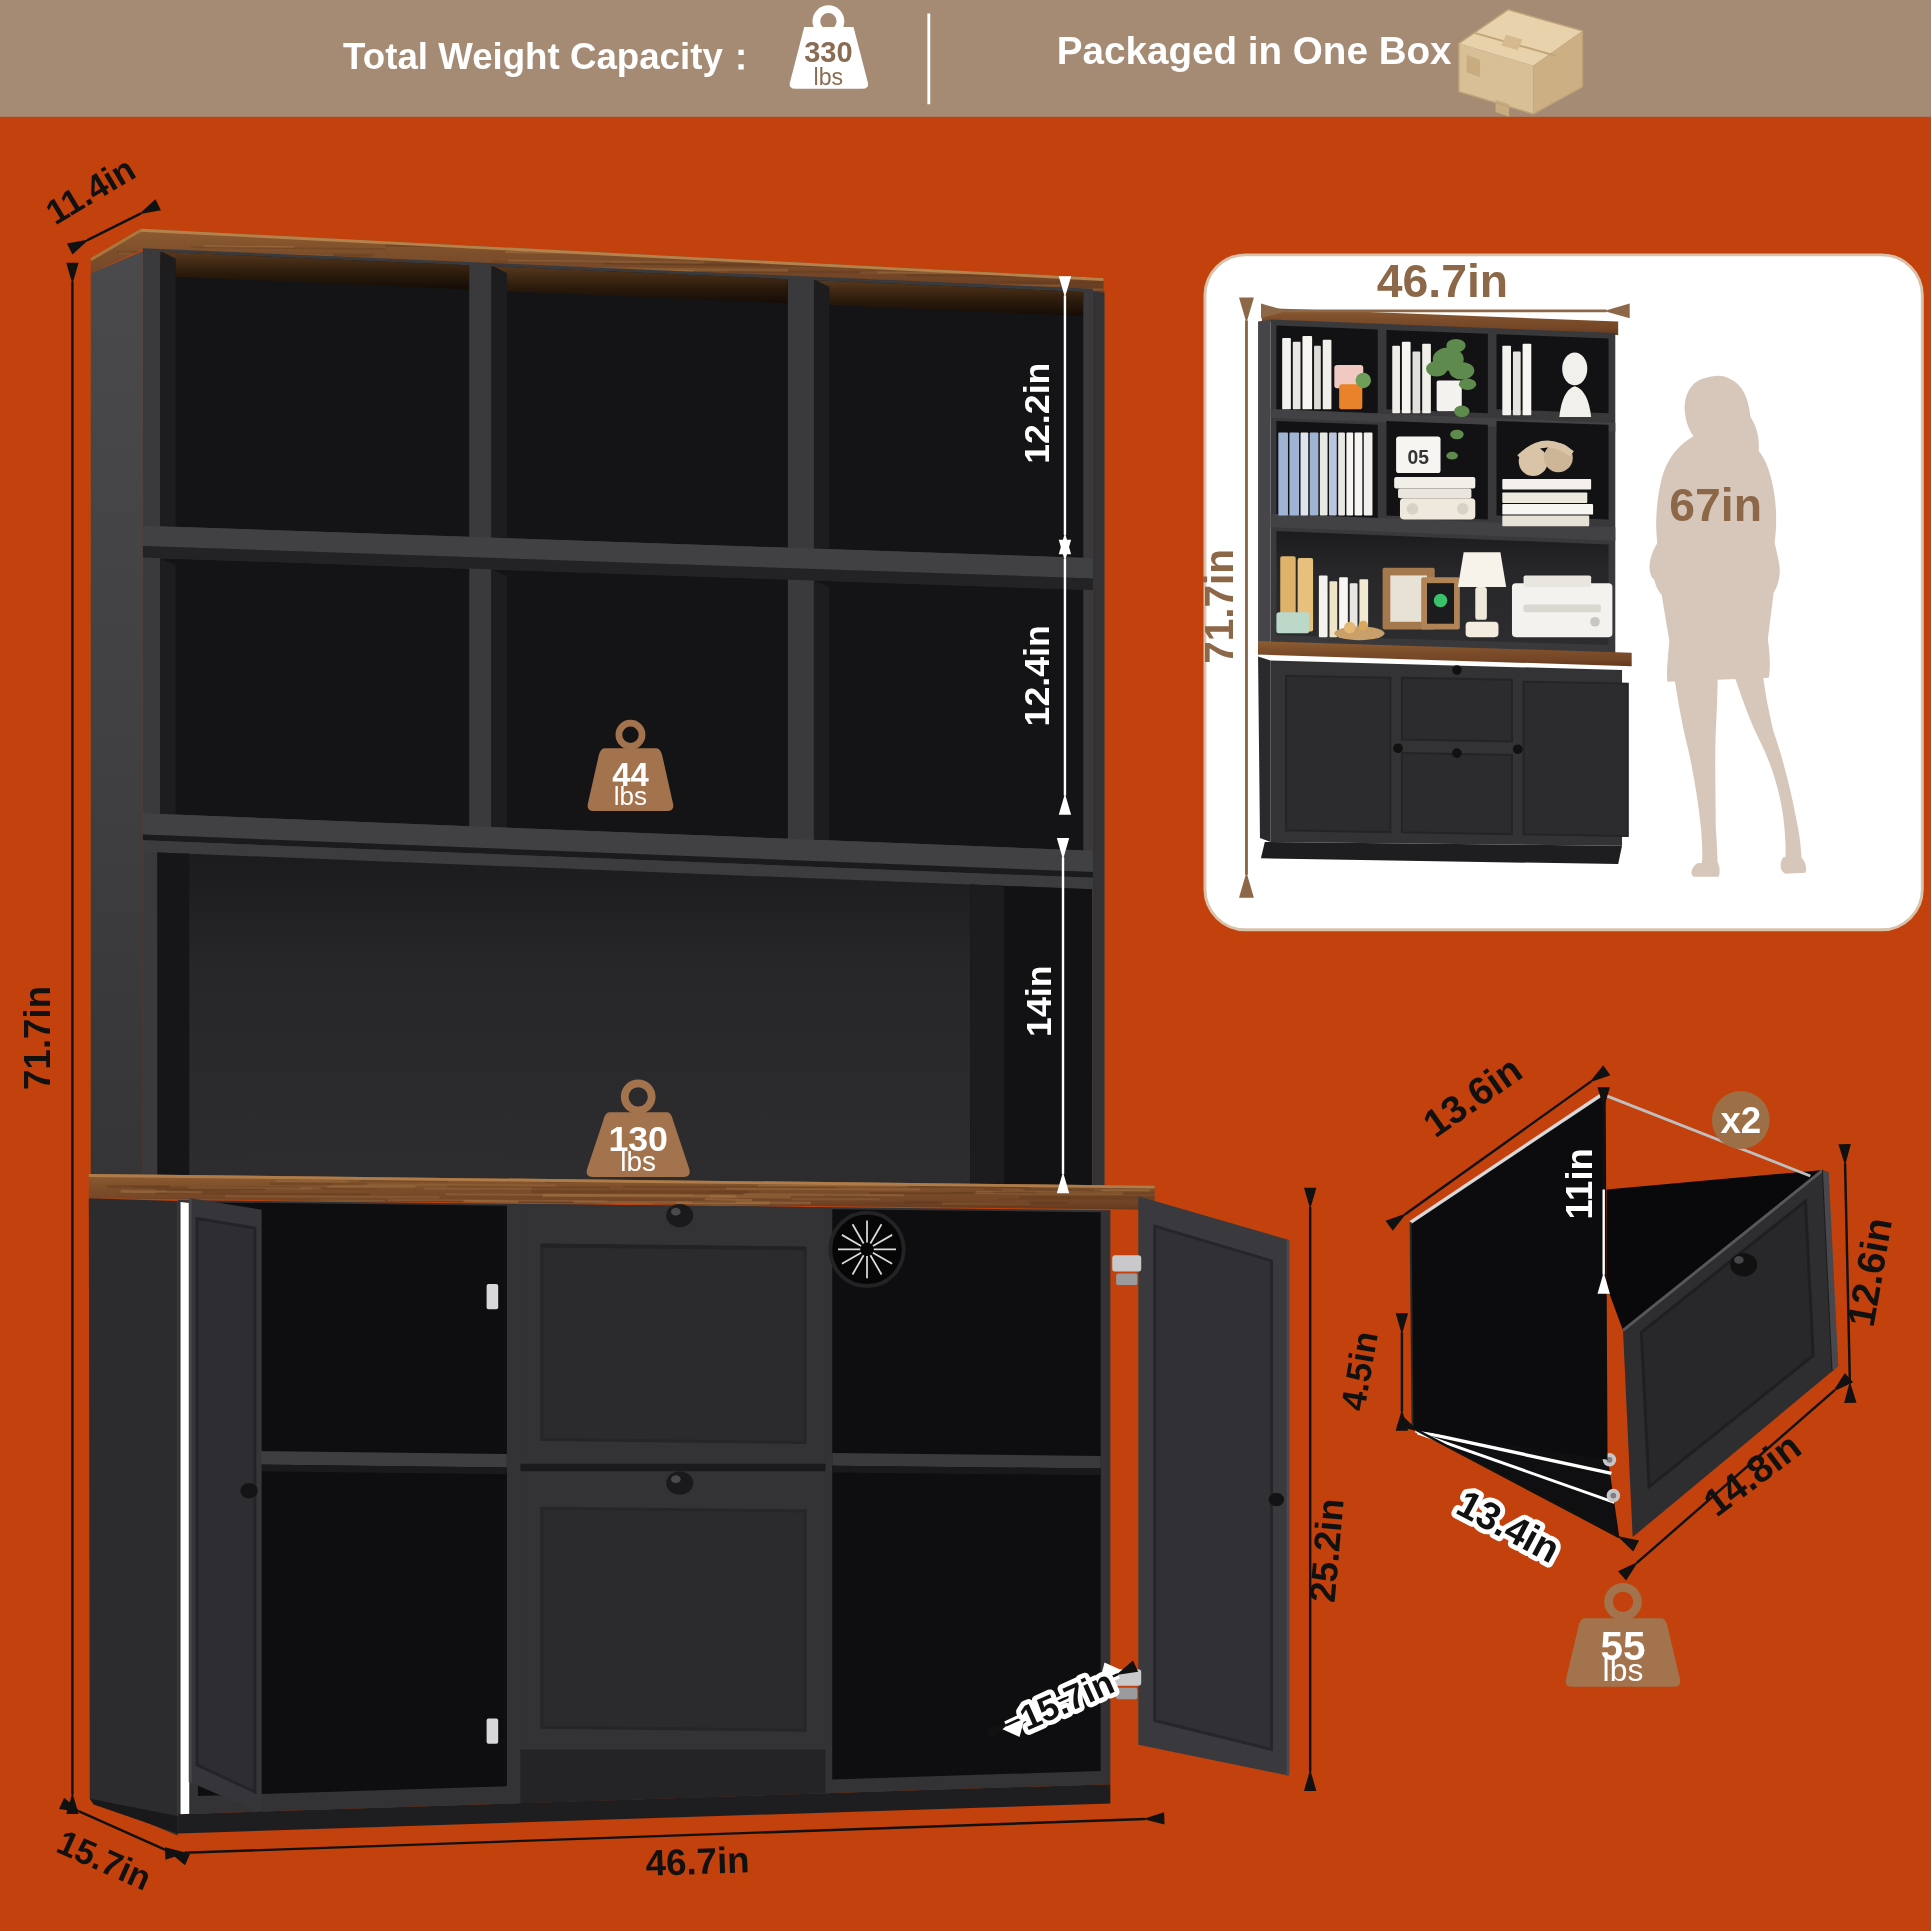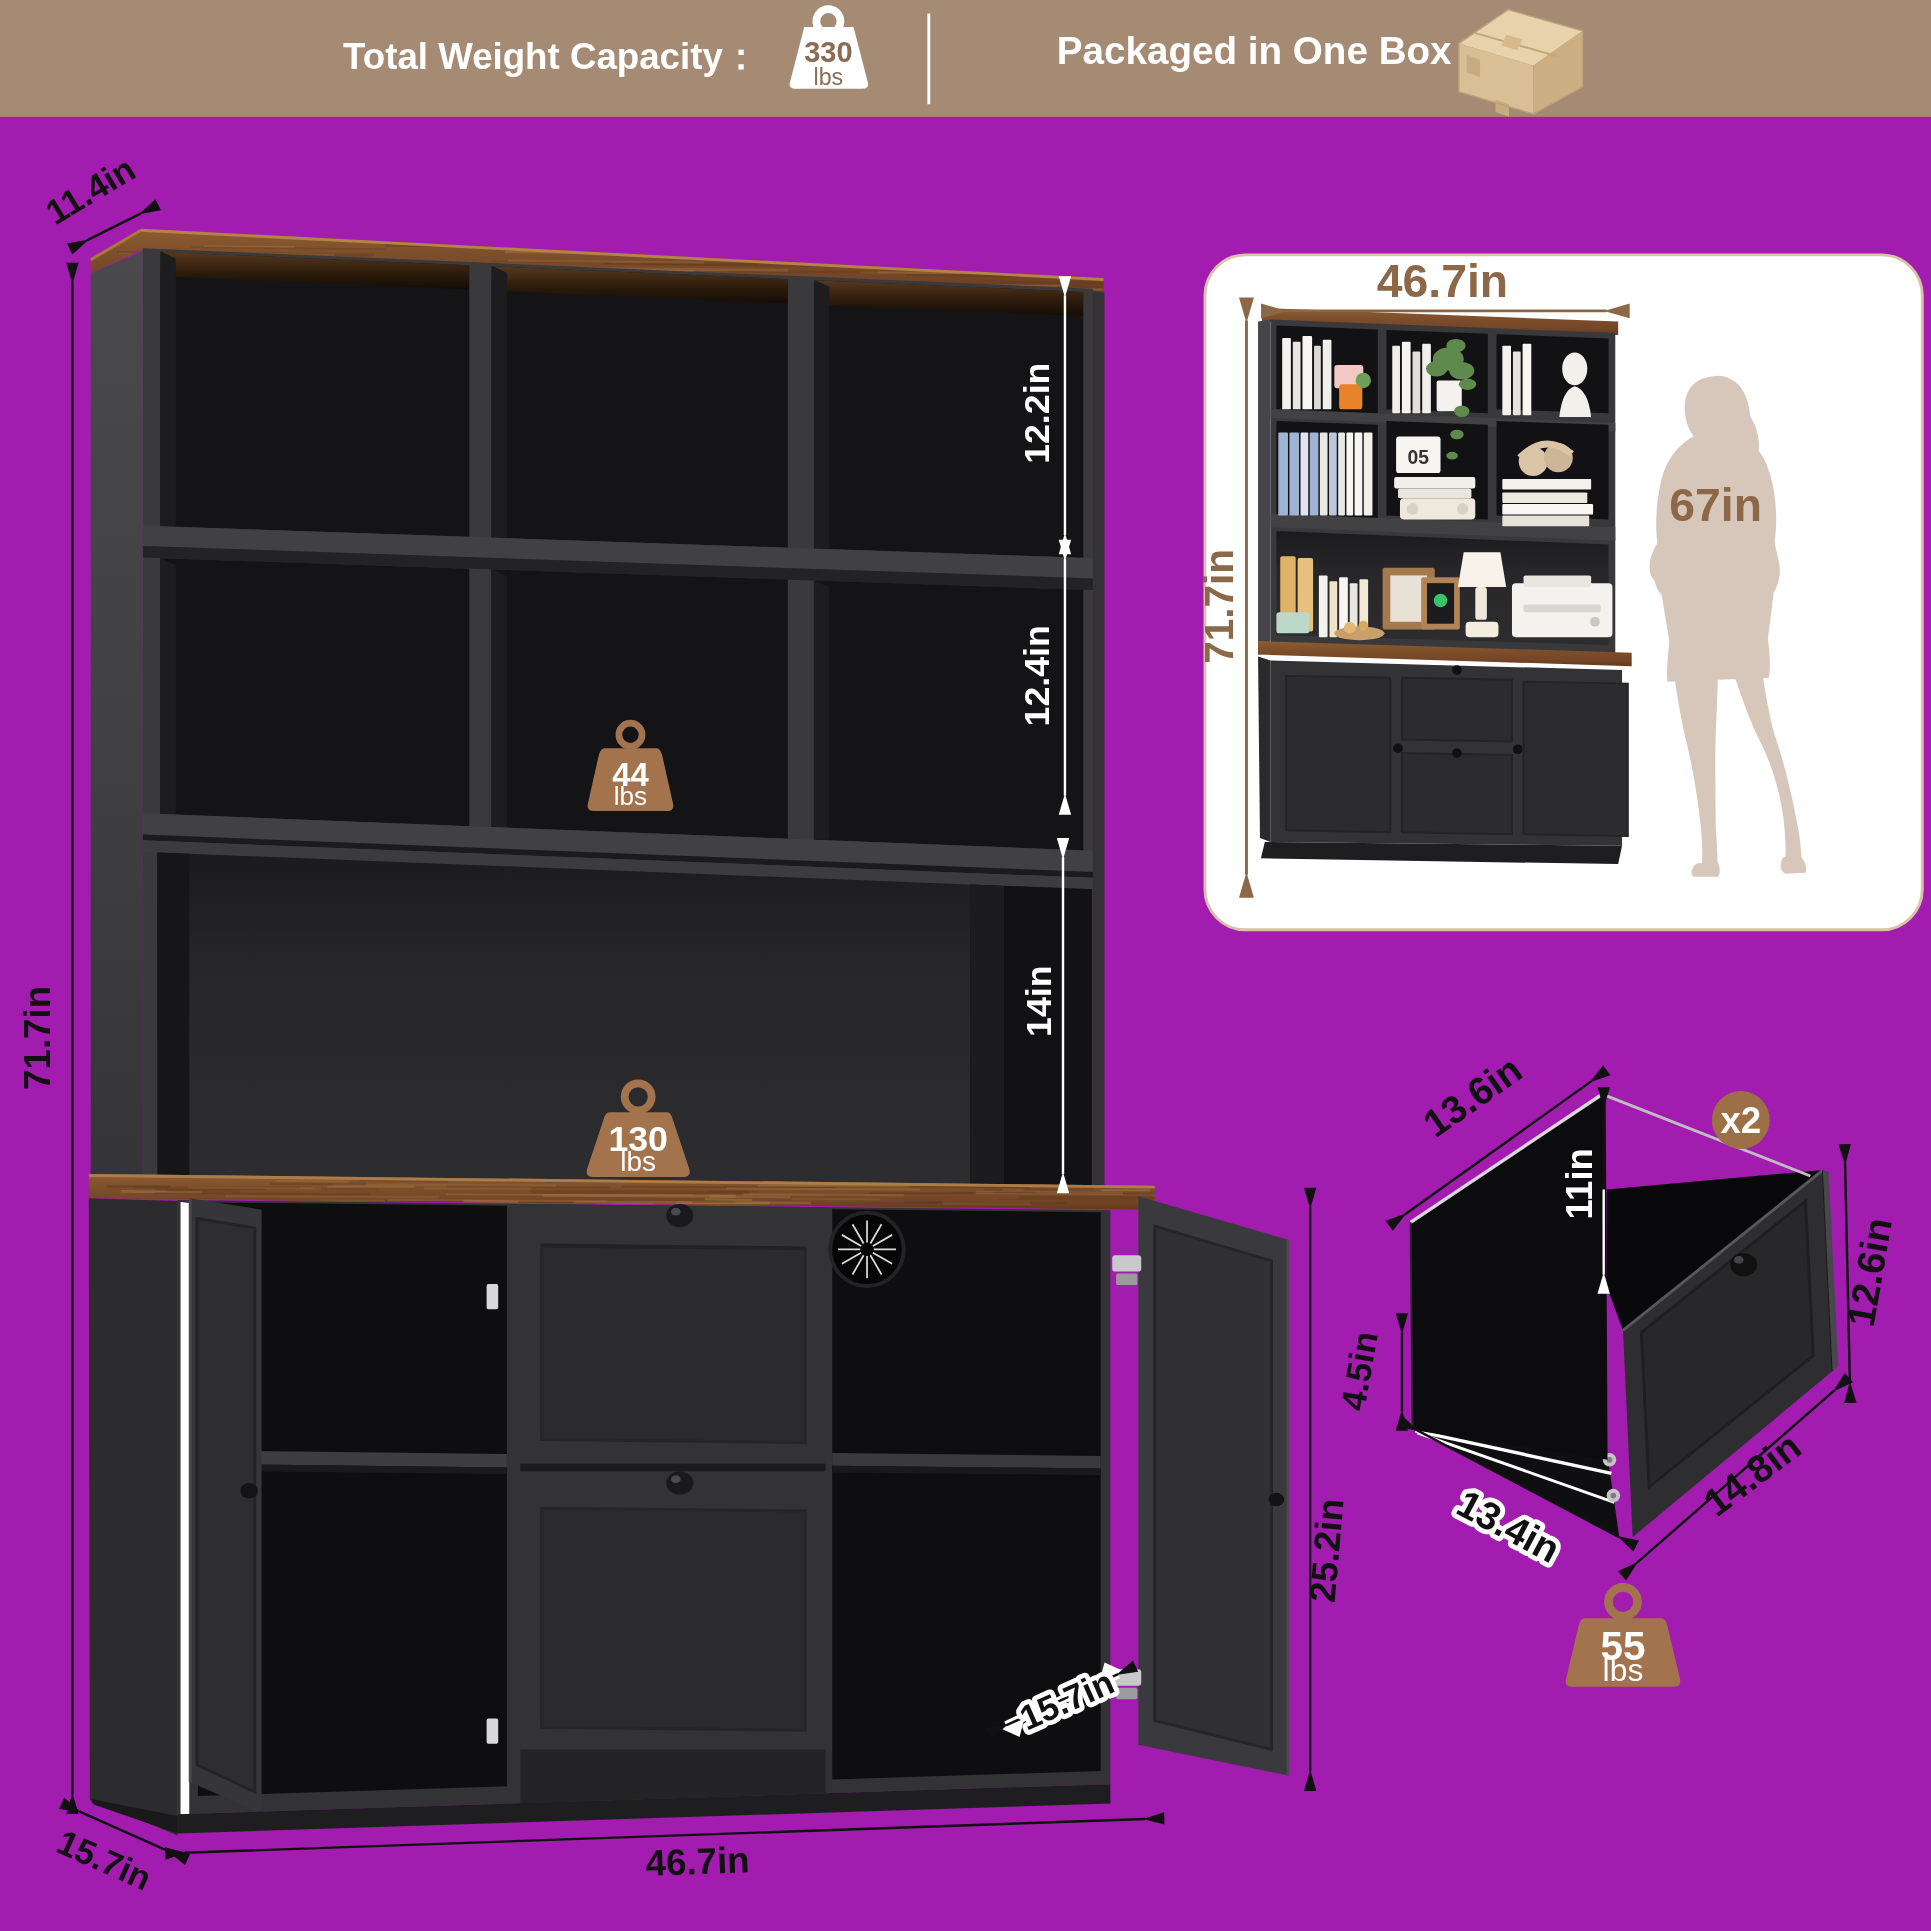--- a/index.html
+++ b/index.html
@@ -1,15 +1,15 @@
 <!DOCTYPE html>
 <html><head><meta charset="utf-8">
 <style>
  html,body{margin:0;padding:0;background:#fff;}
- #page{width:1931px;height:1931px;position:relative;overflow:hidden;background:#a21caf;}
+ #page{width:1931px;height:1931px;position:relative;overflow:hidden;background:#c2410c;}
 </style></head><body>
 <div id="page">
 <svg width="1931" height="1931" viewBox="0 0 2000 2000" xmlns="http://www.w3.org/2000/svg">
 <defs>
 <linearGradient id="woodg" x1="0" y1="0" x2="0" y2="1">
  <stop offset="0" stop-color="#8d5c31"></stop>
           <stop offset="0.4" stop-color="#7d4e2b"></stop>
  <stop offset="0.75" stop-color="#744627"></stop>
           <stop offset="1" stop-color="#63391d"></stop>
 </linearGradient>

